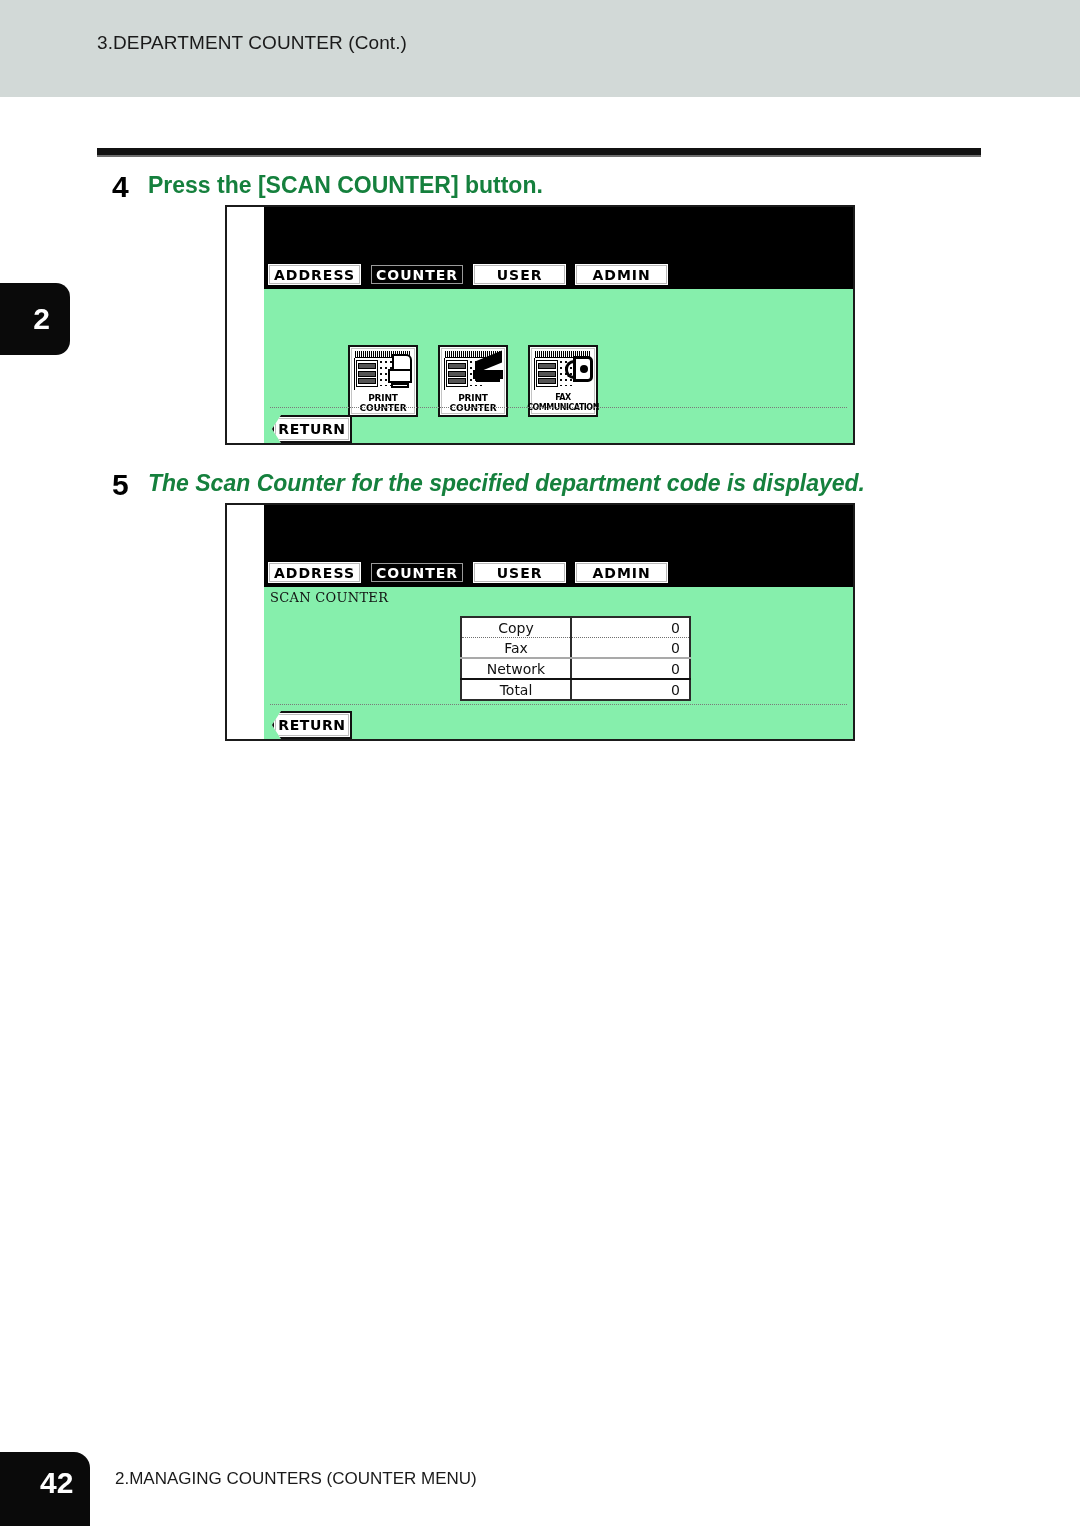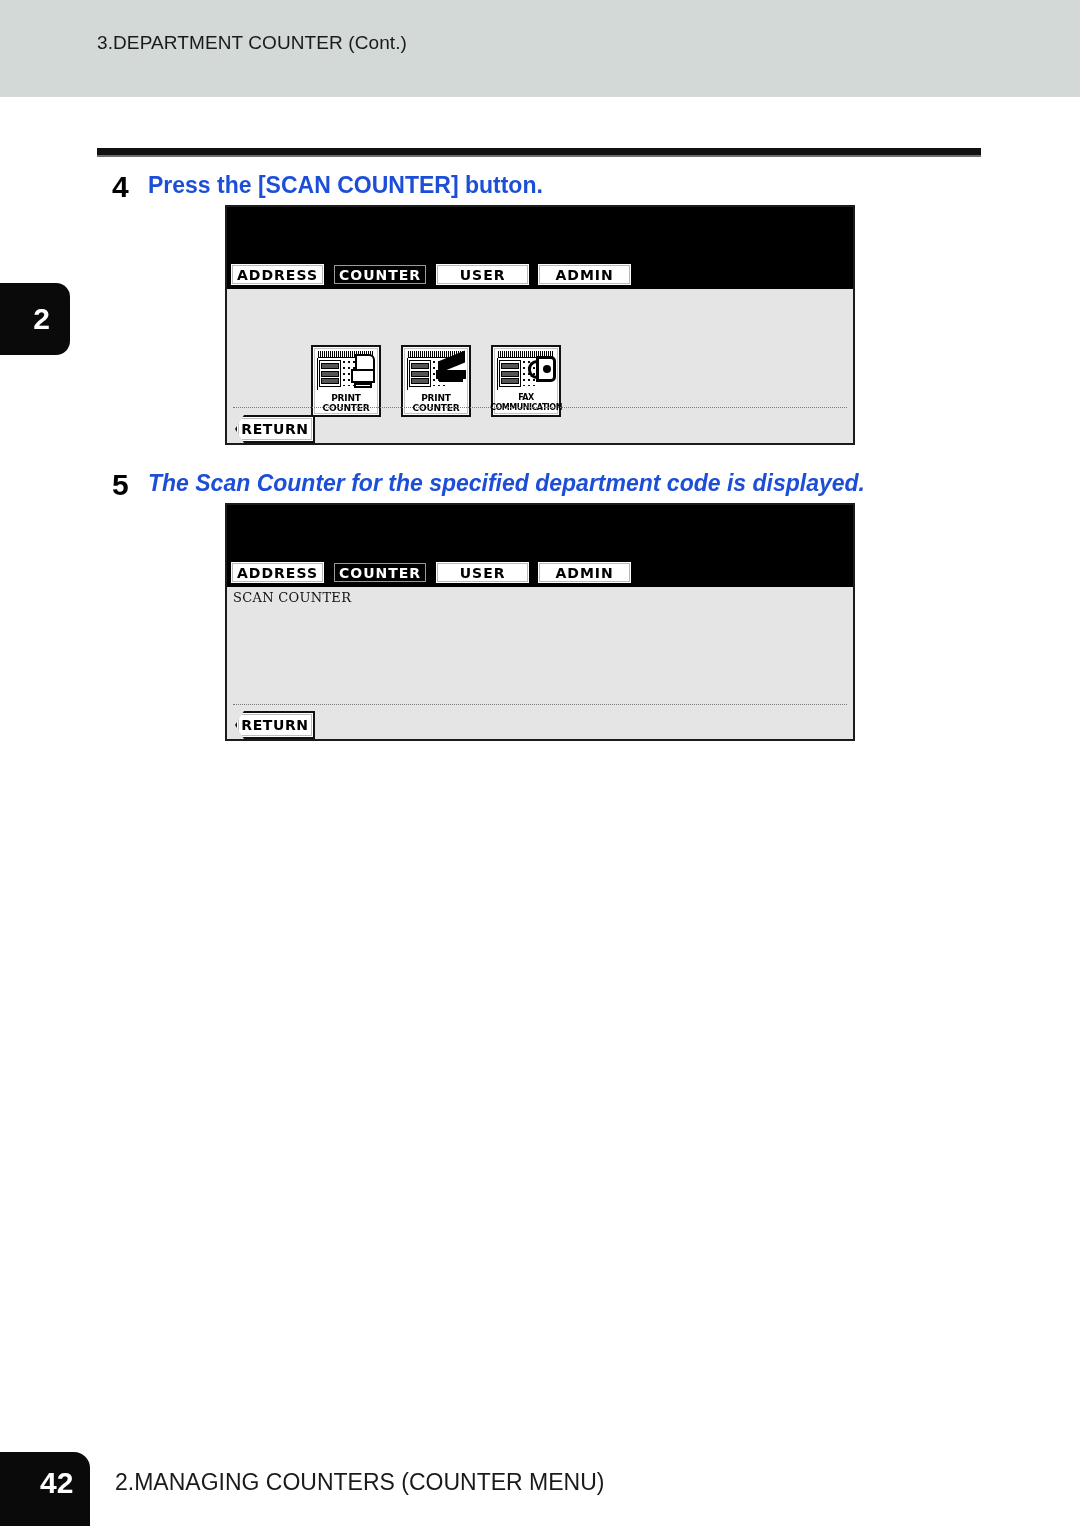--- a/index.html
+++ b/index.html
@@ -64,31 +64,32 @@
     font-size: 30px;
     font-weight: 700;
     line-height: 1;
     color: #000;
   }
   .step-text {
     position: absolute;
     font-size: 23px;
     font-weight: 700;
     line-height: 1;
-    color: #1d4ed8;
+    color: #15803d;
     white-space: nowrap;
   }
 
   
   .lcd {
     position: absolute;
     width: 630px;
     border: 2px solid #1b1b1b;
     box-sizing: border-box;
     background: #ffffff;
+    padding-left: 37px;
   }
   .lcd-top {
     position: relative;
     height: 82px;
     background: #000;
   }
   .lcd-tabs {
     position: absolute;
     left: 2px; bottom: 2px;
     display: flex;
@@ -111,21 +112,21 @@
     border: 2px solid #000;
     box-shadow: inset 0 0 0 1px #fff, inset 0 0 0 2px #b9b9b9;
   }
   .tab.selected {
     background: #000;
     color: #fff;
     box-shadow: inset 0 0 0 1px #000, inset 0 0 0 2px #9a9a9a;
   }
   .lcd-body {
     position: relative;
-    background: #e5e5e5;
+    background: #86efac;
   }
 
   
   .lcd-caption {
     position: absolute;
     left: 6px; top: 3px;
     font-family: "DejaVu Serif", serif;
     font-size: 13px;
     letter-spacing: 0.3px;
     color: #111;
@@ -367,21 +368,21 @@
     position: absolute;
     left: 44px; top: 14px;
     color: #fff;
     font-size: 30px;
     font-weight: 700;
     margin-left: 16px;
   }
   .footer-text {
     position: absolute;
     left: 115px; top: 1469px;
-    font-size: 23px;
+    font-size: 17px;
     color: #1a1a1a;
     white-space: nowrap;
   }
 </style>
 </head>
 <body>
 
 <div class="header-band"></div>
 <div class="header-title">3.DEPARTMENT COUNTER (Cont.)</div>
 
@@ -482,20 +483,40 @@
       <div class="tab">ADDRESS</div>
       <div class="tab selected">COUNTER</div>
       <div class="tab">USER</div>
       <div class="tab">ADMIN</div>
     </div>
   </div>
   <div class="lcd-body" style="height:152px;">
 
     <div class="lcd-caption">SCAN COUNTER</div>
 
+    <table class="counter-table">
+      <tbody>
+          <tr class="sep-dot">
+        <td class="lbl">Copy</td>
+        <td class="val">0</td>
+      </tr>
+      <tr class="sep-grey">
+        <td class="lbl">Fax</td>
+        <td class="val">0</td>
+      </tr>
+      <tr class="sep-solid">
+        <td class="lbl">Network</td>
+        <td class="val">0</td>
+      </tr>
+      <tr>
+        <td class="lbl">Total</td>
+        <td class="val">0</td>
+      </tr>
+    </tbody>
+      </table>
 
     <div class="lcd-divider" style="top:117px;"></div>
     <div class="btn-return" style="top:124px;">RETURN</div>
   </div>
 </div>
 
 <div class="footer-tab">
   <span>42</span>
 </div>
 <div class="footer-text">2.MANAGING COUNTERS (COUNTER MENU)</div>

